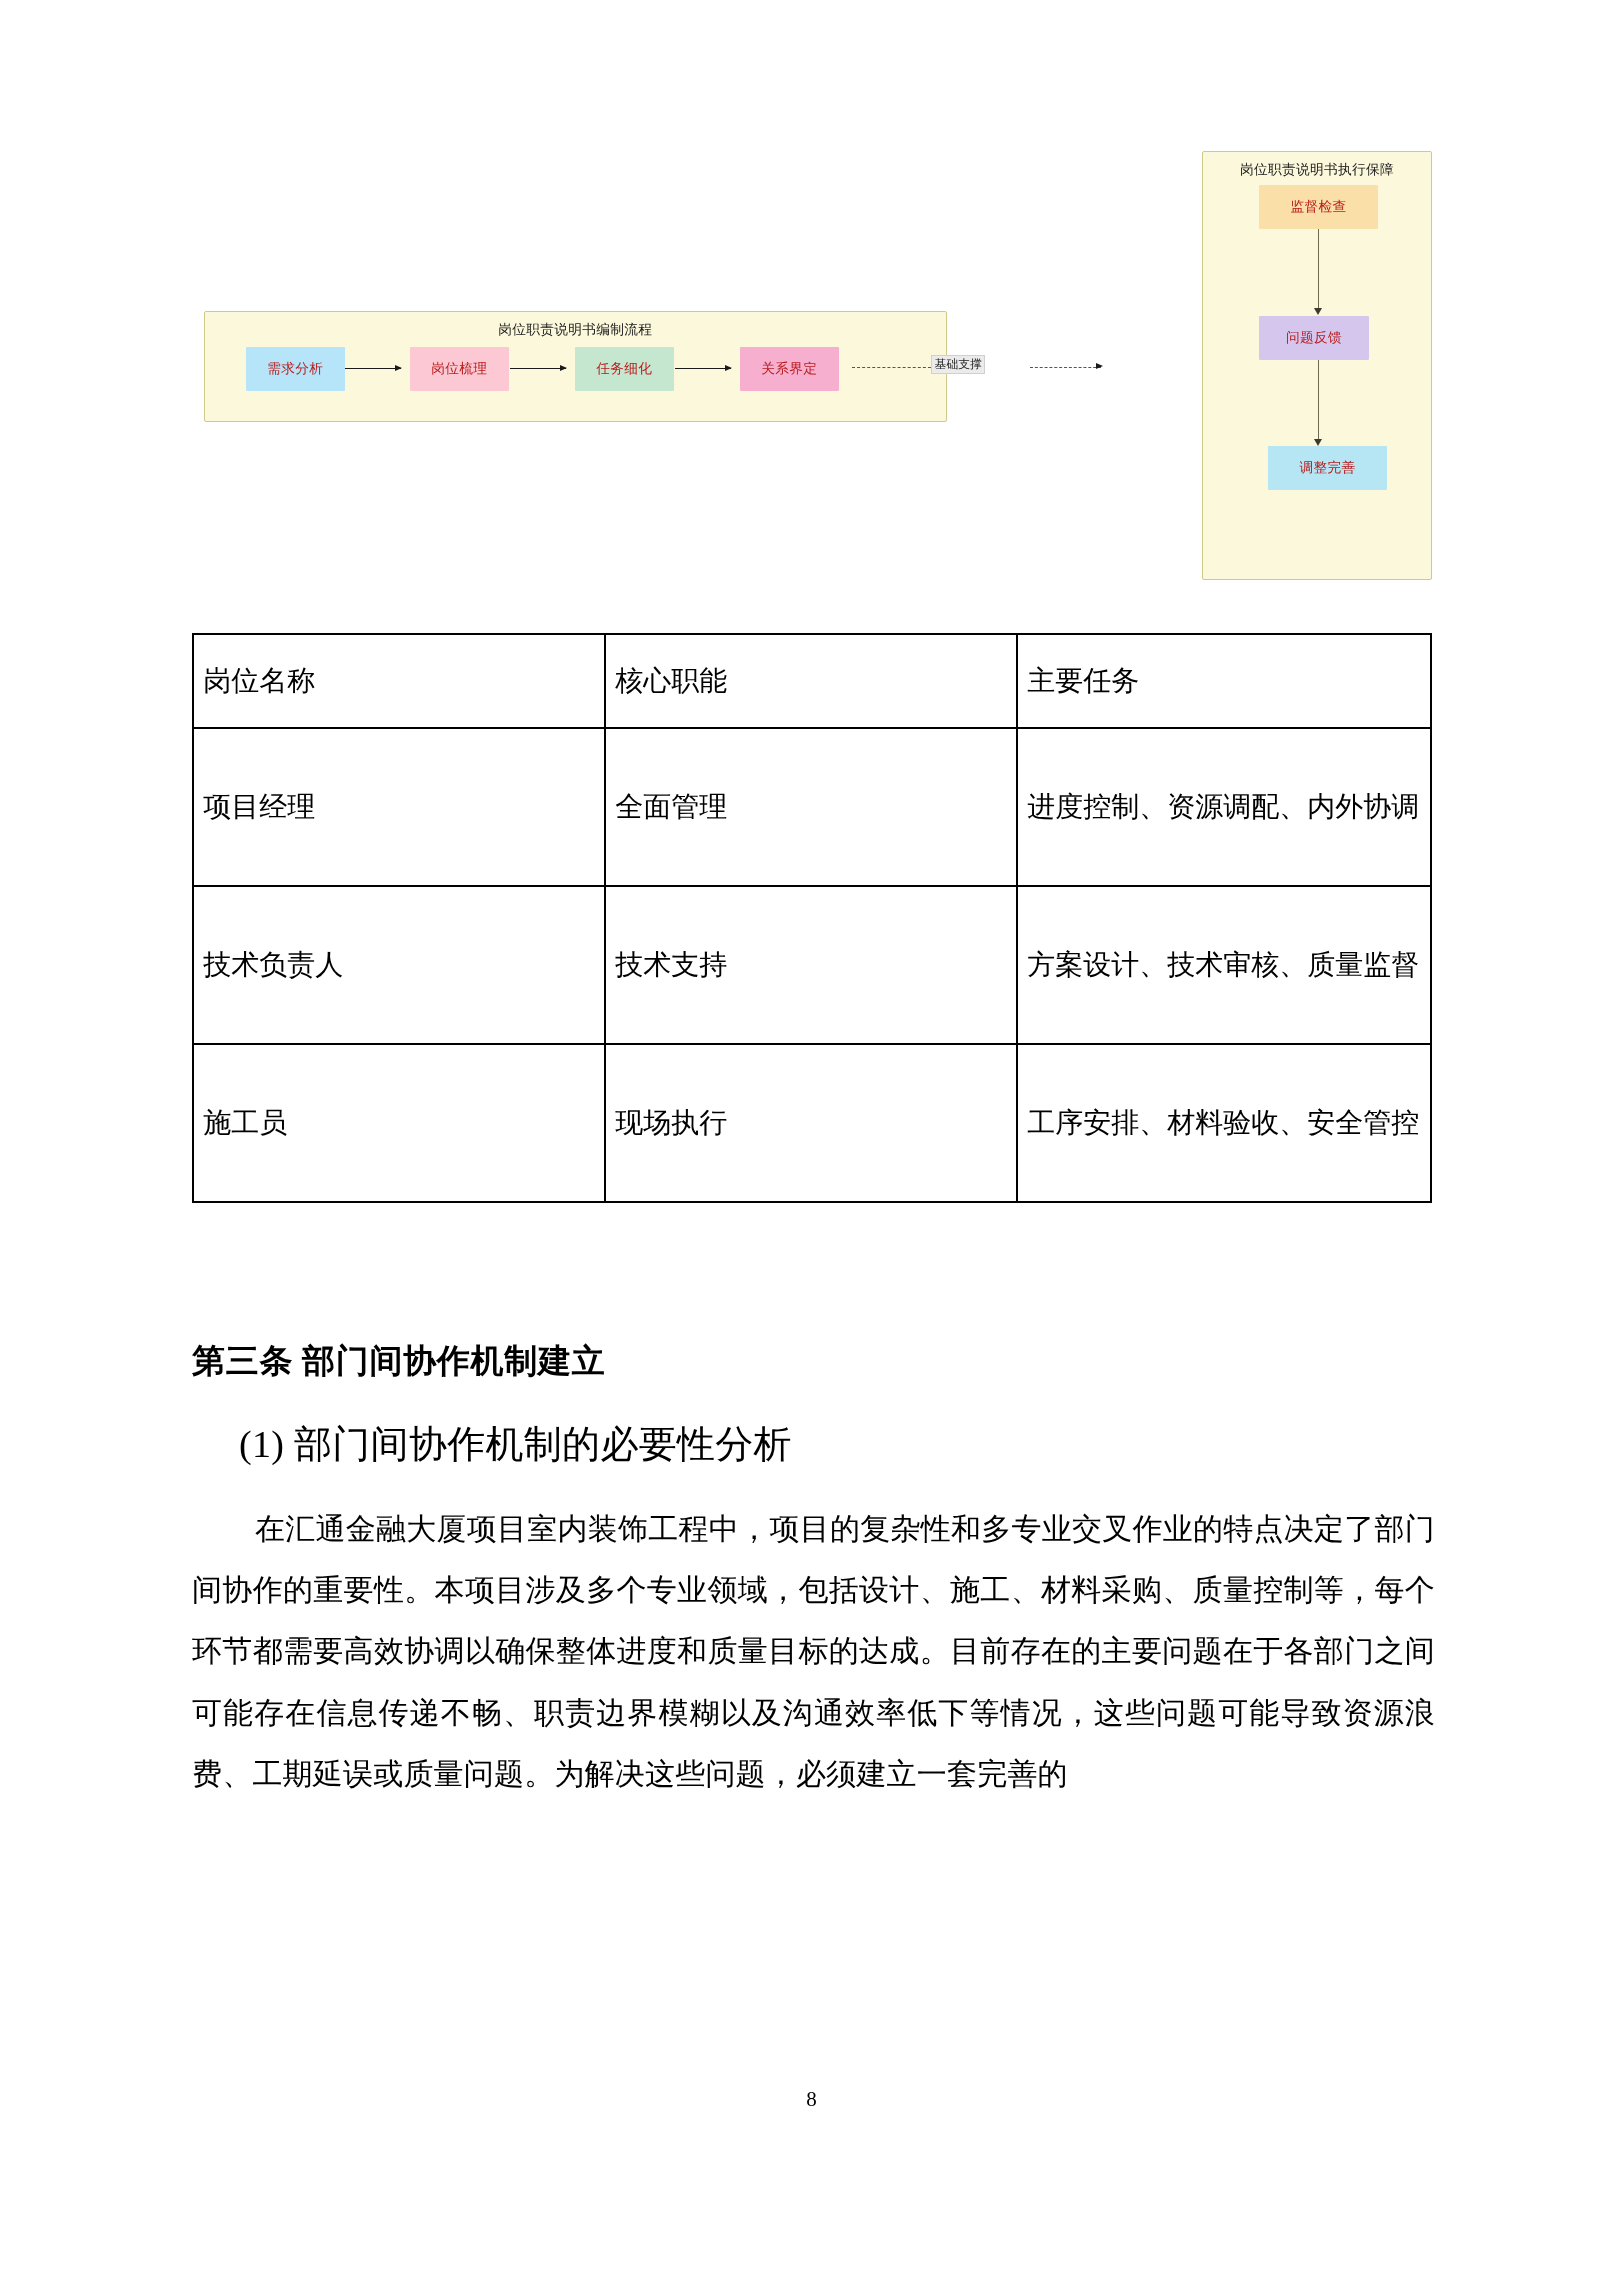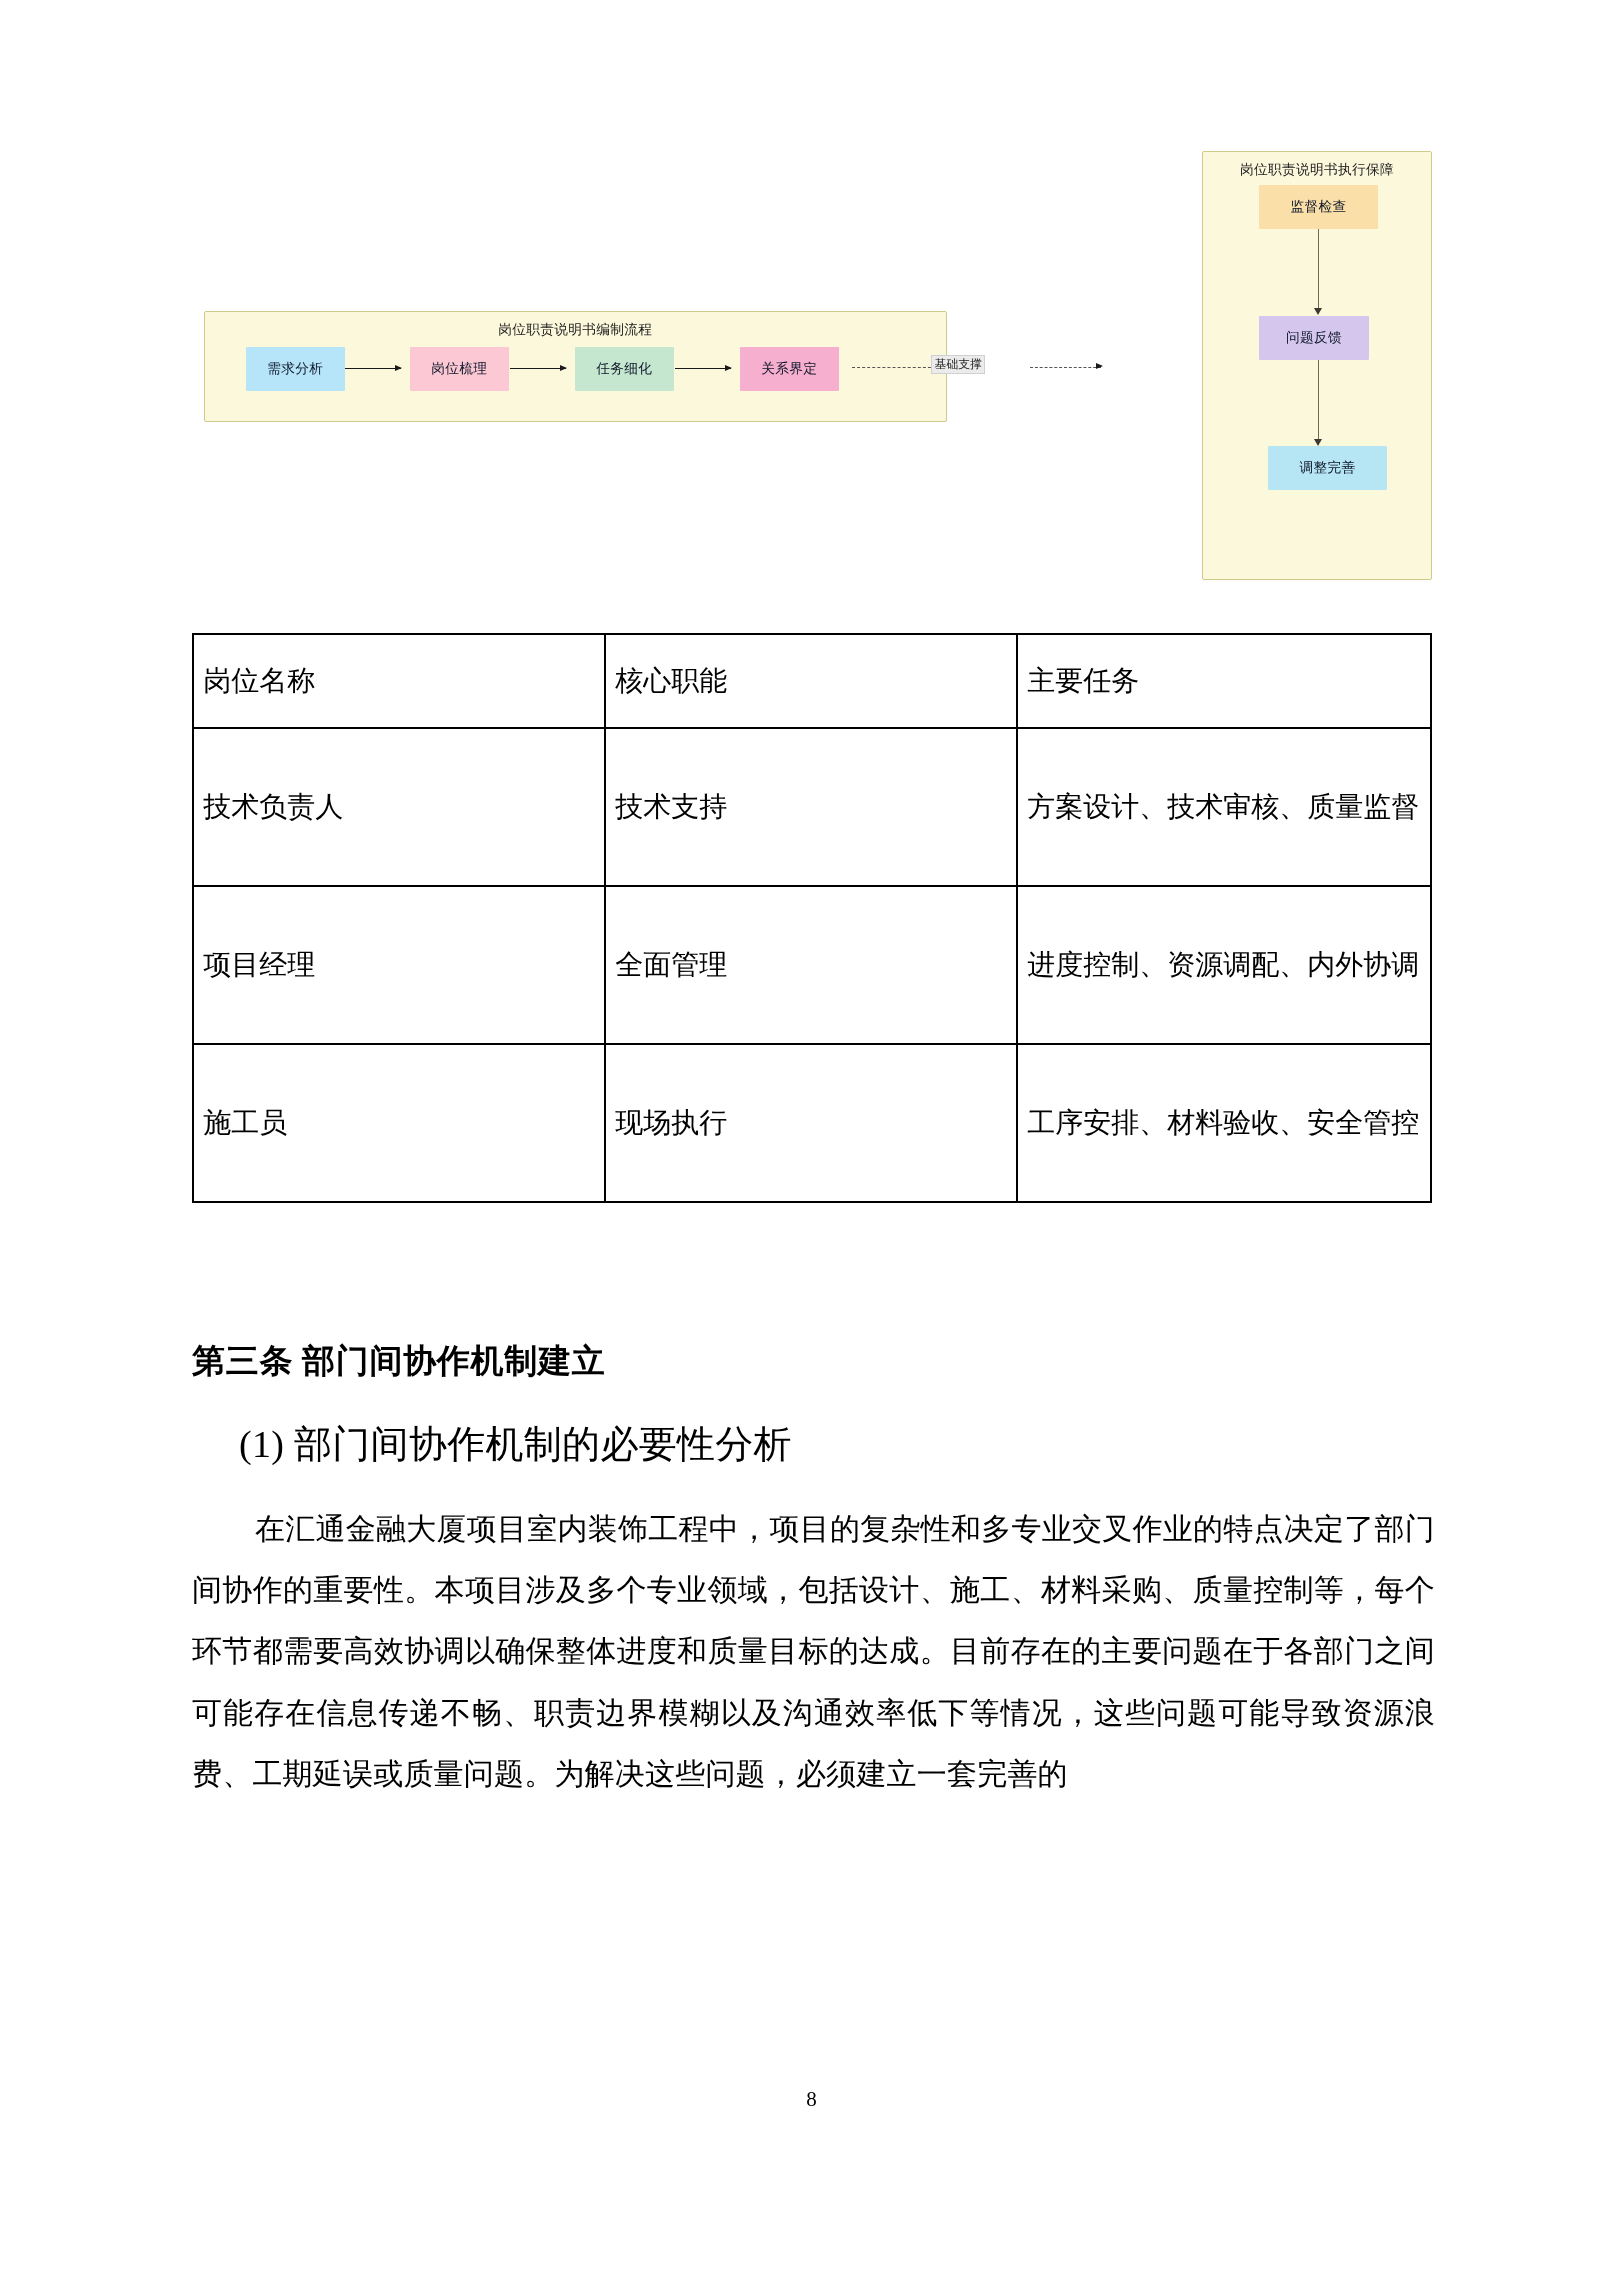--- a/index.html
+++ b/index.html
@@ -69,21 +69,21 @@
   #subgraph-guarantee .subgraph-title { top: 9.2px; }
 
   .node {
     position: absolute;
     box-sizing: border-box;
     display: flex;
     align-items: center;
     justify-content: center;
     font-family: Liberation Sans, sans-serif;
     font-size: 13.7px;
-    color: #0f172a;
+    color: #b91c1c;
     border-radius: 1.3px;
     letter-spacing: 0.3px;
   }
 
   
   #node-demand   { left: 41px;  top: 35px; width: 99px; height: 44px; background: #b6e5fa; }
   #node-postlist { left: 205px; top: 35px; width: 99px; height: 44px; background: #fbc8d4; }
   #node-taskdet  { left: 370px; top: 35px; width: 99px; height: 44px; background: #c5e7d0; }
   #node-relation { left: 535px; top: 35px; width: 99px; height: 44px; background: #f7afd0; }
 
@@ -292,28 +292,28 @@
         <col class="c2">
         <col class="c3">
     </colgroup>
     <tbody>
       <tr class="header-row">
         <td>岗位名称</td>
         <td>核心职能</td>
         <td>主要任务</td>
       </tr>
       <tr class="body-row">
+        <td>项目经理</td>
+        <td>全面管理</td>
+        <td>进度控制、资源调配、内外协调</td>
+      </tr>
+      <tr class="body-row">
         <td>技术负责人</td>
         <td>技术支持</td>
         <td>方案设计、技术审核、质量监督</td>
-      </tr>
-      <tr class="body-row">
-        <td>项目经理</td>
-        <td>全面管理</td>
-        <td>进度控制、资源调配、内外协调</td>
       </tr>
       <tr class="body-row">
         <td>施工员</td>
         <td>现场执行</td>
         <td>工序安排、材料验收、安全管控</td>
       </tr>
     </tbody>
   </table>
 
   <div id="section-heading">第三条 部门间协作机制建立</div>

